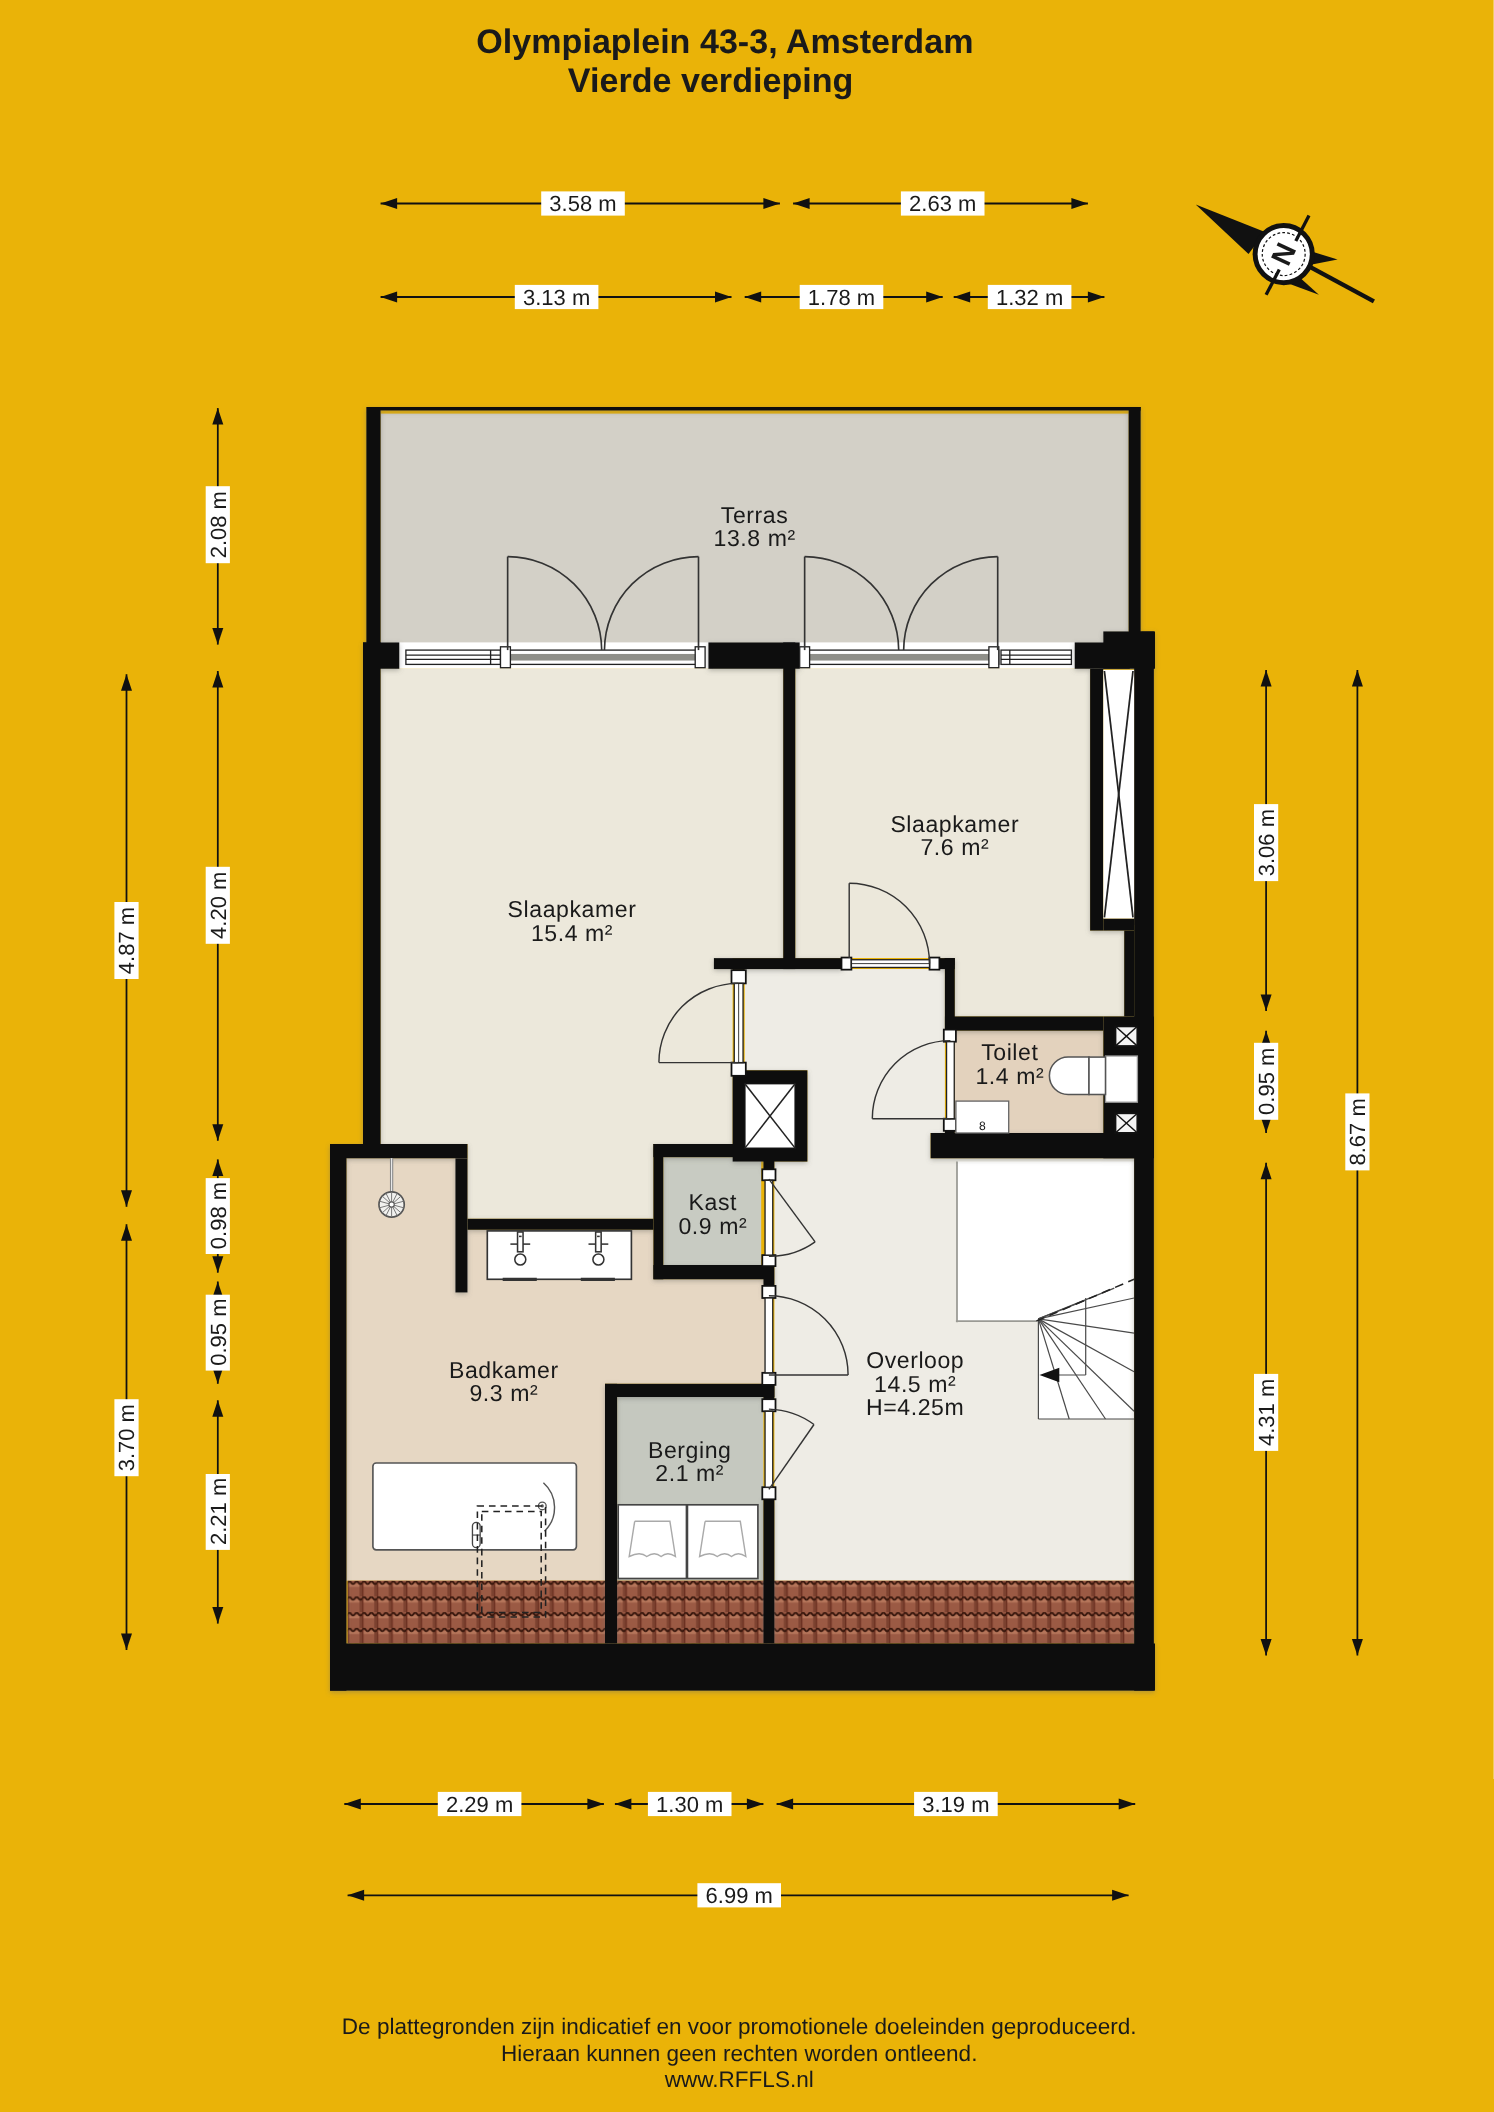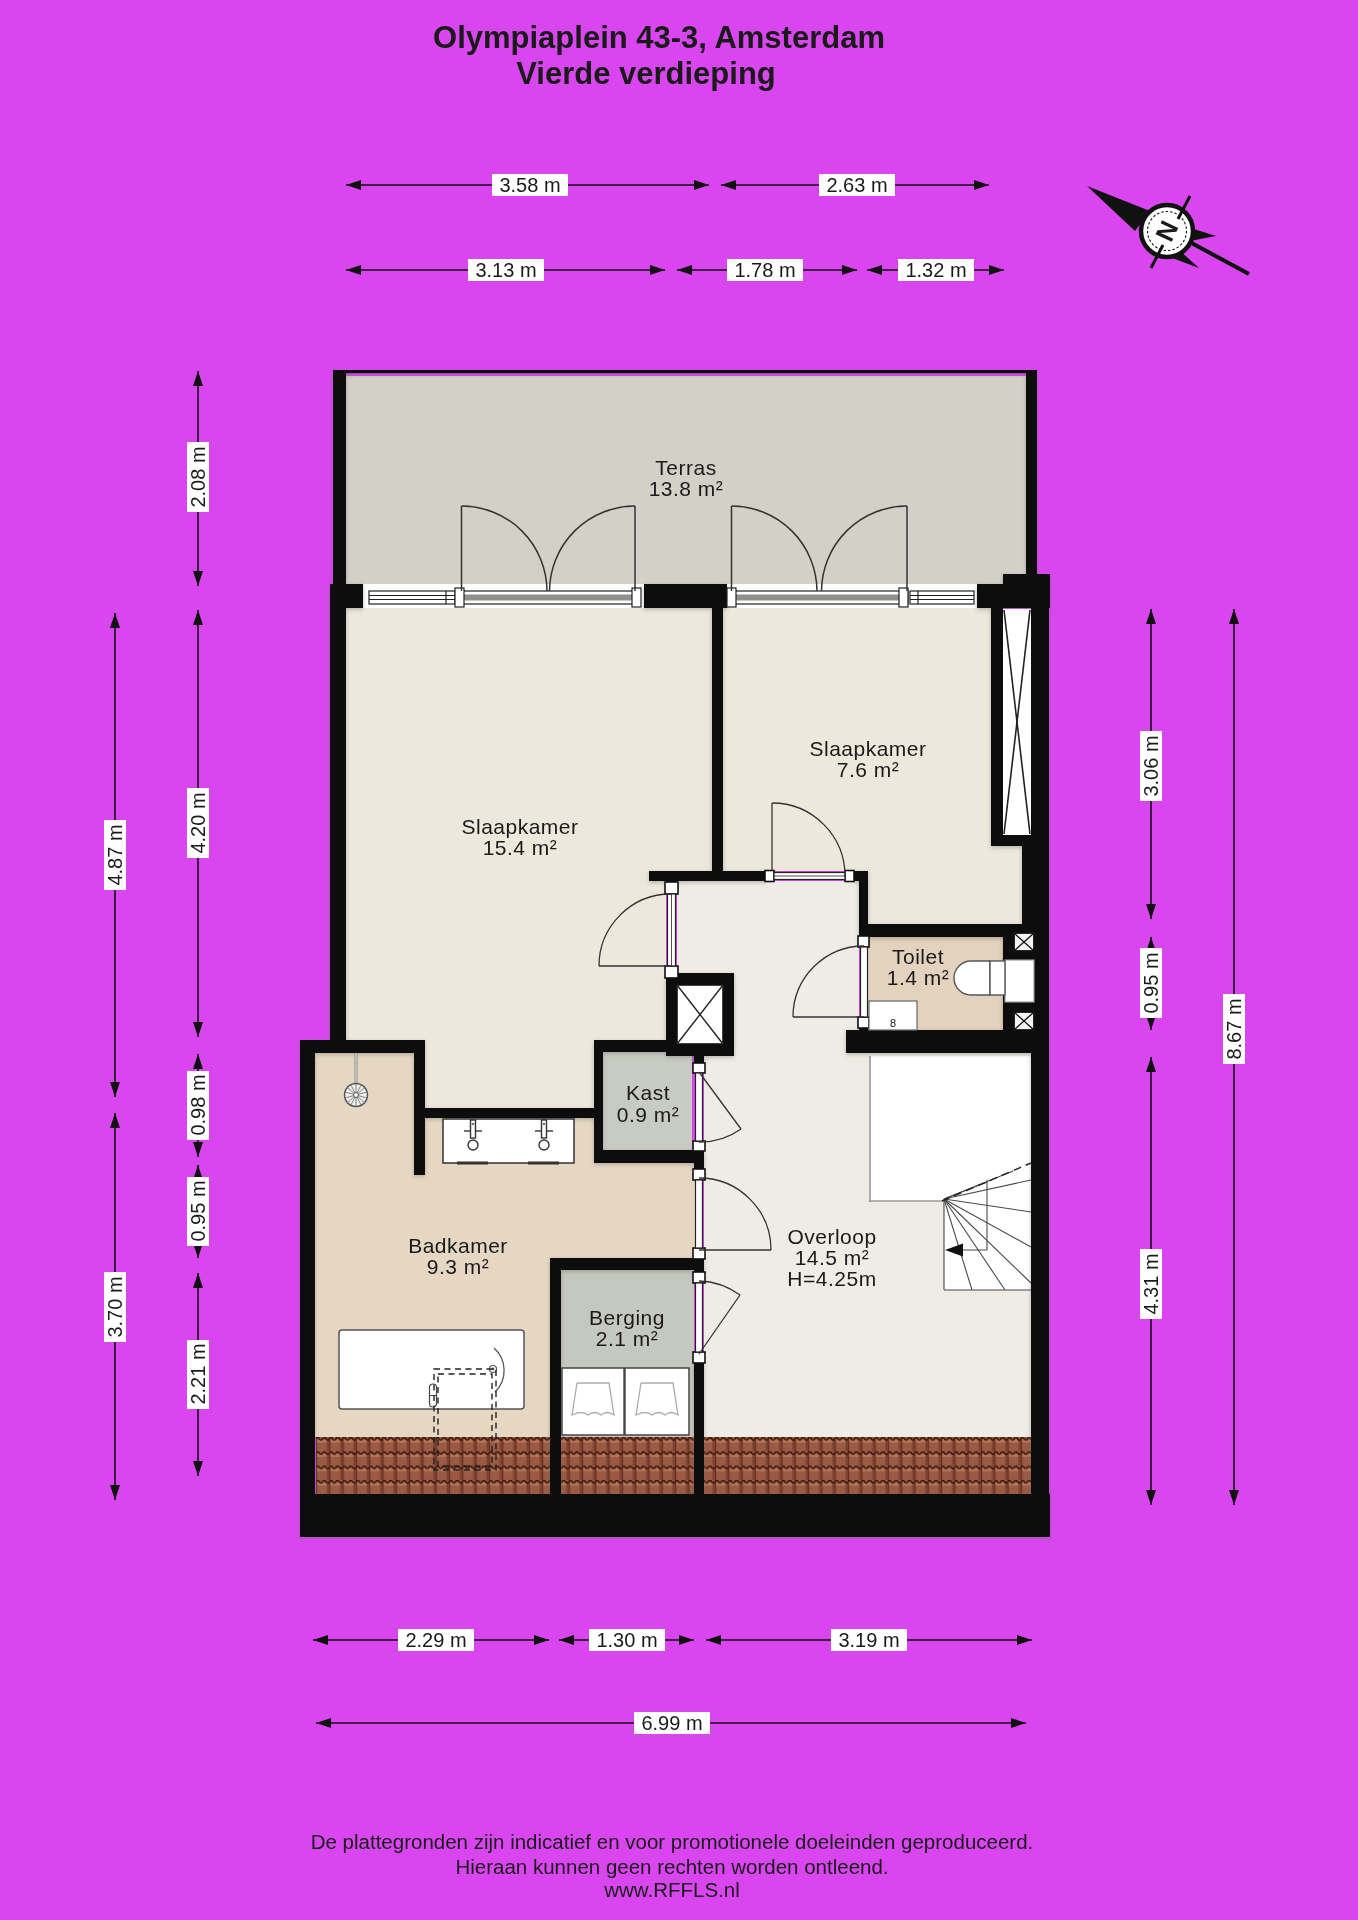--- a/index.html
+++ b/index.html
@@ -1,16 +1,16 @@
 <!DOCTYPE html>
 <html><head>
 <meta charset="utf-8">
 <style>
   html,body{margin:0;padding:0;background:#ffffff;}
-  #page{width:1358px;height:1920px;position:relative;background:#d946ef;overflow:hidden;}
+  #page{width:1358px;height:1920px;position:relative;background:#eab308;overflow:hidden;}
   svg{display:block;}
   text{font-family:"Liberation Sans", sans-serif;fill:#1a1a1a;}
 </style>
 </head>
 <body>
 <div id="page">
 <svg width="1358" height="1920" viewBox="0 0 1358 1920">
 <defs>
 <pattern id="roof" x="316" y="1437" width="13.3" height="14.3" patternUnits="userSpaceOnUse">
   <rect x="0" y="0" width="13.3" height="14.3" fill="#9b5a44"></rect>

